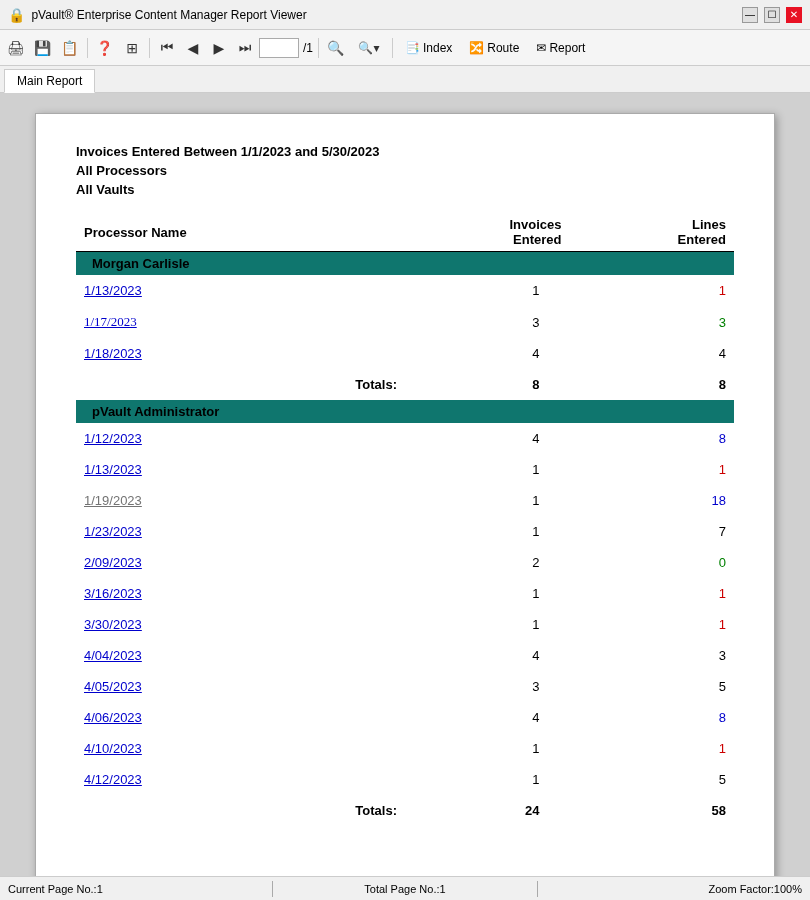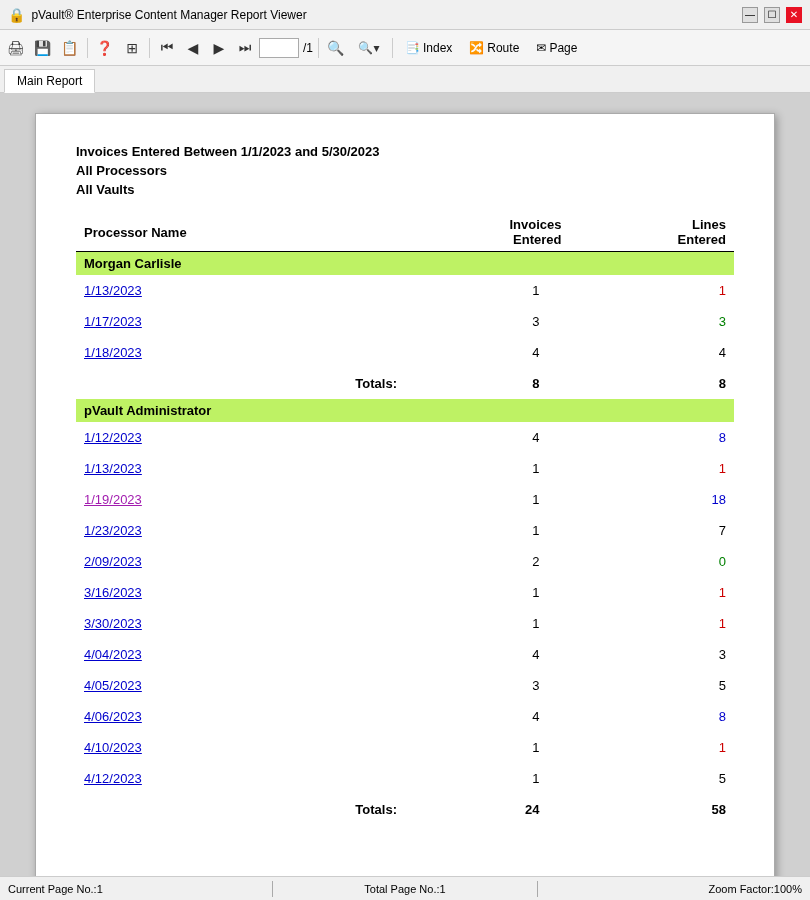--- a/index.html
+++ b/index.html
@@ -122,23 +122,23 @@
       text-align: right;
       padding: 4px 8px;
       font-weight: bold;
       border-bottom: 1px solid #000;
       font-size: 13px;
     }
     .report-table th.left { text-align: left; }
     .report-table td { padding: 8px 8px; }
     .report-table td.right { text-align: right; }
     .section-header td {
-      background: #bef264;
+      background: #0f766e;
       font-weight: bold;
-      padding: 4px 8px;
+      padding: 4px 16px;
     }
     .totals-row td { font-weight: bold; }
     .totals-row td.right { text-align: right; }
     .link-cell { color: #0000cc; text-decoration: underline; cursor: pointer; }
 
     
     .status-bar {
       height: 24px;
       background: #f0f0f0;
       border-top: 1px solid #ccc;
@@ -198,21 +198,21 @@
   <button class="toolbar-text-btn">
     <span>📑</span>
     <span>Index</span>
   </button>
   <button class="toolbar-text-btn">
     <span>🔀</span>
     <span>Route</span>
   </button>
   <button class="toolbar-text-btn">
     <span>✉</span>
-    <span>Page</span>
+    <span>Report</span>
   </button>
 </div>
 
 <div class="tab-bar">
   <div class="tab active">
     <span>Main Report</span>
   </div>
 </div>
 
 <div class="report-area">
@@ -243,21 +243,21 @@
           </tr>
           <tr>
         <td>
           <a class="link-cell" style="color:#0000cc;" href="#">1/13/2023</a>
         </td>
         <td class="right" style="text-align:right; padding-right:30px;">1</td>
         <td class="right" style="text-align:right; color:#cc0000;">1</td>
       </tr>
           <tr>
         <td>
-          <a class="link-cell" style="color:#0000cc;" href="#">1/17/2023</a>
+          <a class="link-cell" style="color:#0000cc;font-family:Liberation Serif, serif;" href="#">1/17/2023</a>
         </td>
         <td class="right" style="text-align:right; padding-right:30px;">3</td>
         <td class="right" style="text-align:right; color:#008000;">3</td>
       </tr>
           <tr>
         <td>
           <a class="link-cell" style="color:#0000cc;" href="#">1/18/2023</a>
         </td>
         <td class="right" style="text-align:right; padding-right:30px;">4</td>
         <td class="right" style="text-align:right; color:#000000;">4</td>
@@ -279,21 +279,21 @@
       </tr>
           <tr>
         <td>
           <a class="link-cell" style="color:#0000cc;" href="#">1/13/2023</a>
         </td>
         <td class="right" style="text-align:right; padding-right:30px;">1</td>
         <td class="right" style="text-align:right; color:#cc0000;">1</td>
       </tr>
           <tr>
         <td>
-          <a class="link-cell" style="color:#a21caf;" href="#">1/19/2023</a>
+          <a class="link-cell" style="color:#737373;" href="#">1/19/2023</a>
         </td>
         <td class="right" style="text-align:right; padding-right:30px;">1</td>
         <td class="right" style="text-align:right; color:#0000cc;">18</td>
       </tr>
           <tr>
         <td>
           <a class="link-cell" style="color:#0000cc;" href="#">1/23/2023</a>
         </td>
         <td class="right" style="text-align:right; padding-right:30px;">1</td>
         <td class="right" style="text-align:right; color:#000000;">7</td>

